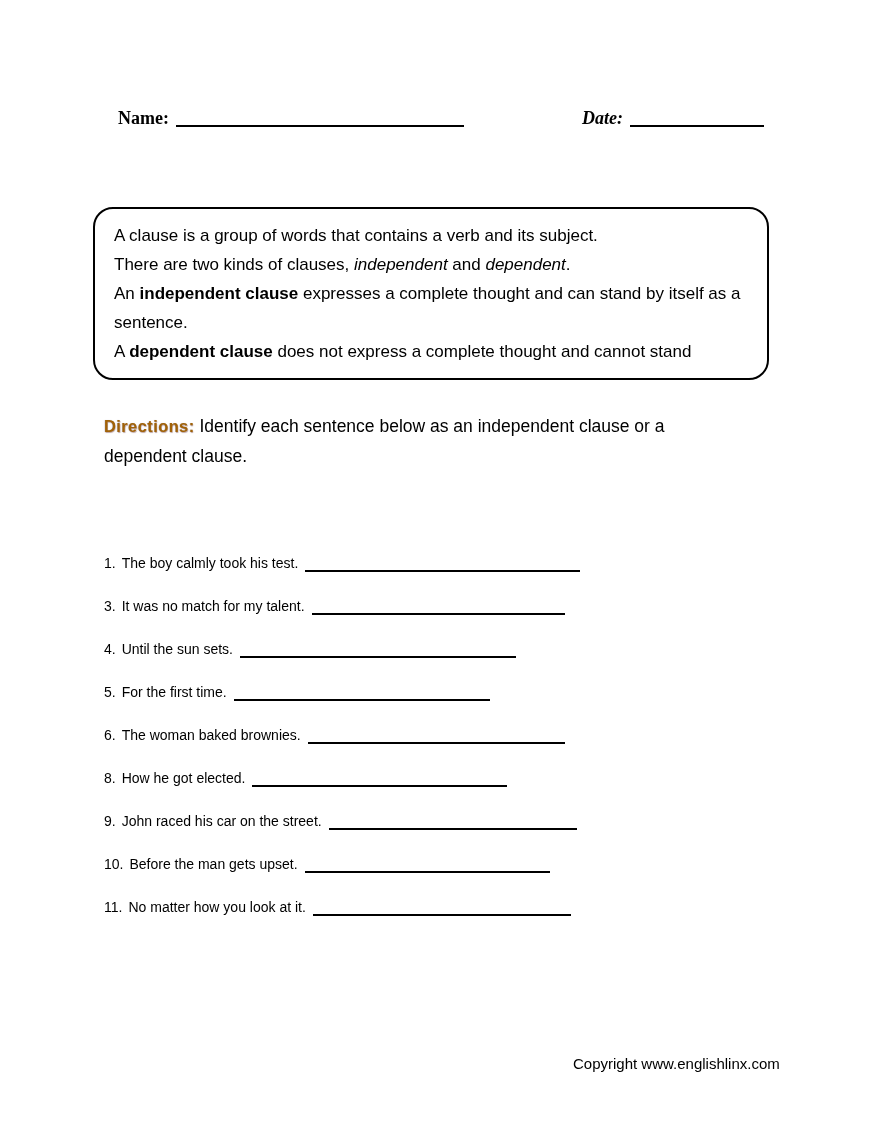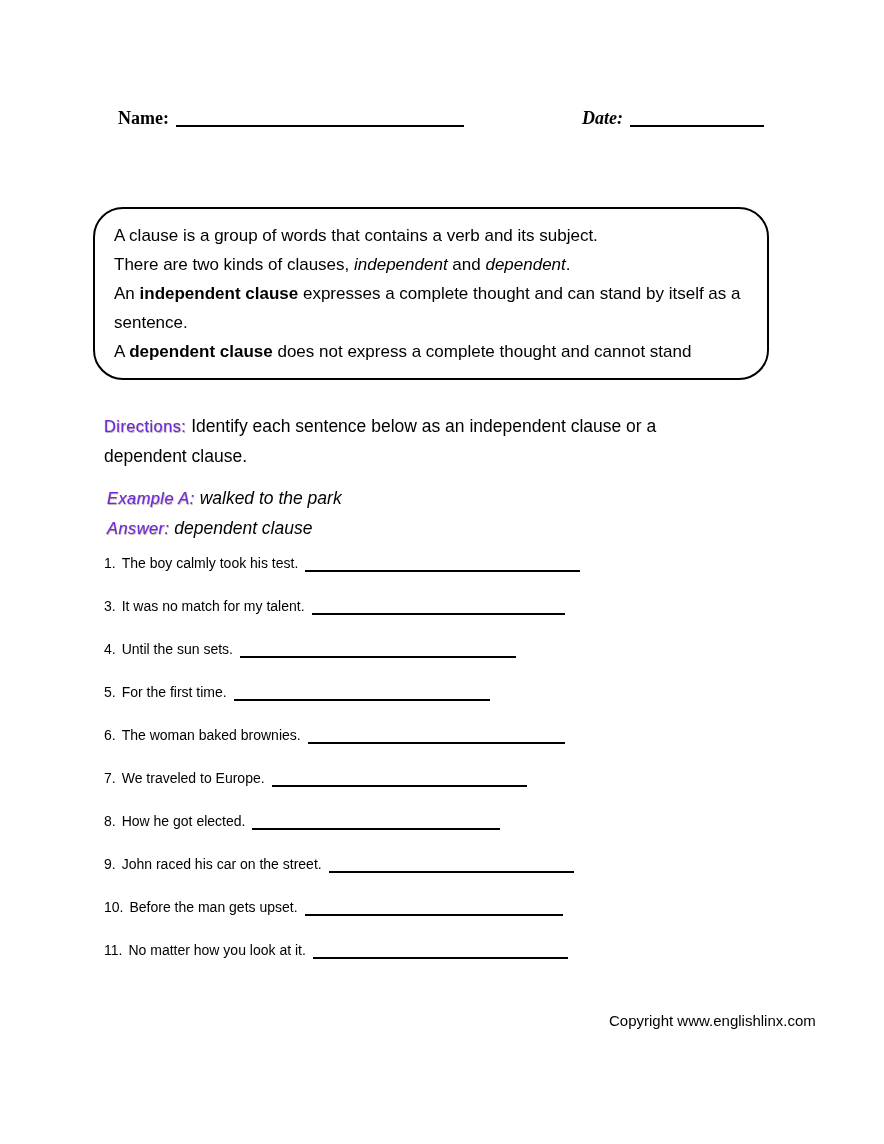--- a/index.html
+++ b/index.html
@@ -45,42 +45,43 @@
     font-weight: bold;
     letter-spacing: 0.1px;
   }
 
   
   .info-box {
     position: absolute;
     left: 93px; top: 207px;
     width: 676px; height: 173px;
     border: 2px solid #000;
-    border-radius: 30px;
+    border-radius: 20px;
     padding: 12px 18px 0 19px;
     font-size: 17px;
     line-height: 29px;
   }
   .info-box p { margin: 0; }
   .info-box b { font-weight: bold; margin-top: 20px; }
   .info-box i { font-style: italic; }
 
   
   .directions {
     position: absolute;
     left: 104px; top: 411px;
     width: 628px;
     font-size: 17.5px;
     line-height: 30px;
   }
   .fancy-label {
-    color: #6d28d9;
+    color: #a16207;
     font-size: 16.5px;
     letter-spacing: 0.4px;
     text-shadow: 0.6px 0.6px 0.8px rgba(140,100,100,0.55), -0.5px 0 0.8px rgba(100,100,140,0.35);
+    font-weight: bold;
   }
   .fancy-italic { font-style: italic; }
 
   
   .example {
     position: absolute;
     left: 107px; top: 483px;
     font-size: 17.5px;
     line-height: 30px;
   }
@@ -115,23 +116,22 @@
   .item-row:nth-child(6)  .blank { width: 255px; }
   .item-row:nth-child(7)  .blank { width: 248px; }
   .item-row:nth-child(8)  .blank { width: 245px; }
   .item-row:nth-child(9)  .blank { width: 258px; }
   .item-row:nth-child(10) .blank { width: 255px; }
   .item-row:nth-child(11) .blank { width: 254px; }
 
   
   .copyright {
     position: absolute;
-    left: 573px; top: 1012px;
+    left: 573px; top: 1055px;
     font-size: 15px;
-    margin-left: 36px;
   }
 </style>
 </head>
 <body>
 
 <div class="page">
 
   <div class="header-row">
     <div class="name-field">
       <span>Name:</span><span class="write-line name-line"></span>
@@ -146,47 +146,36 @@
     <p><span>A clause is a group of words that contains a verb and its subject.</span></p>
     <p><span>There are two kinds of clauses, </span><i>independent</i><span> and </span><i>dependent</i><span>.</span></p>
     <p><span>An </span><b>independent clause</b><span> expresses a complete thought and can stand by itself as a sentence.</span></p>
     <p><span>A </span><b>dependent clause</b><span> does not express a complete thought and cannot stand</span></p>
   </div>
 
   <p class="directions">
     <span class="fancy-label">Directions:</span><span> Identify each sentence below as an independent clause or a dependent clause.</span>
   </p>
 
-  <div class="example">
-    <div>
-      <span class="fancy-label fancy-italic">Example A:</span><span class="italic-text"> walked to the park</span>
-    </div>
-    <div>
-      <span class="fancy-label fancy-italic">Answer:</span><span class="italic-text"> dependent clause</span>
-    </div>
-  </div>
 
   <div class="items">
       <div class="item-row">
       <span class="q-num">1.</span><span class="q-text">The boy calmly took his test.</span><span class="blank"></span>
     </div>
       <div class="item-row">
       <span class="q-num">3.</span><span class="q-text">It was no match for my talent.</span><span class="blank"></span>
     </div>
       <div class="item-row">
       <span class="q-num">4.</span><span class="q-text">Until the sun sets.</span><span class="blank"></span>
     </div>
       <div class="item-row">
       <span class="q-num">5.</span><span class="q-text">For the first time.</span><span class="blank"></span>
     </div>
       <div class="item-row">
       <span class="q-num">6.</span><span class="q-text">The woman baked brownies.</span><span class="blank"></span>
-    </div>
-      <div class="item-row">
-      <span class="q-num">7.</span><span class="q-text">We traveled to Europe.</span><span class="blank"></span>
     </div>
       <div class="item-row">
       <span class="q-num">8.</span><span class="q-text">How he got elected.</span><span class="blank"></span>
     </div>
       <div class="item-row">
       <span class="q-num">9.</span><span class="q-text">John raced his car on the street.</span><span class="blank"></span>
     </div>
       <div class="item-row">
       <span class="q-num">10.</span><span class="q-text">Before the man gets upset.</span><span class="blank"></span>
     </div>

